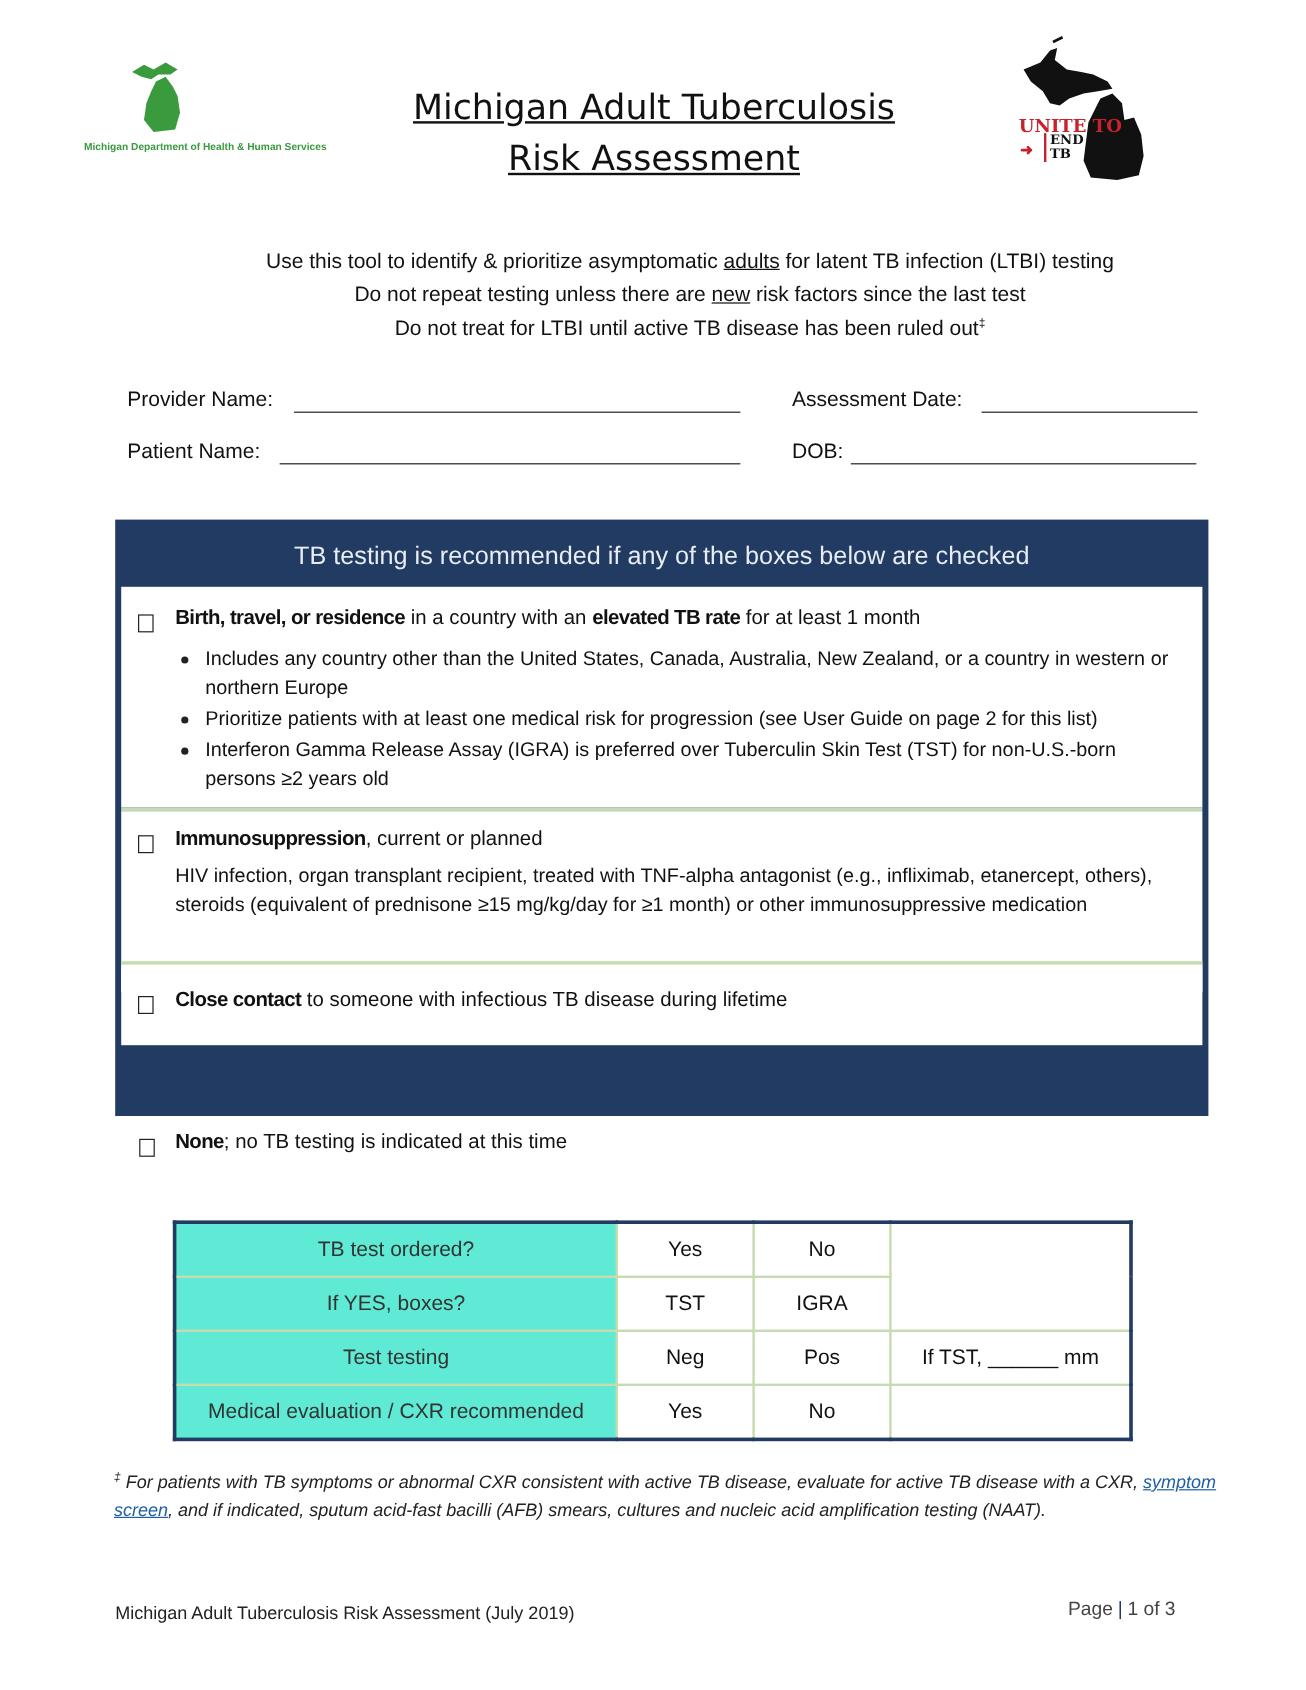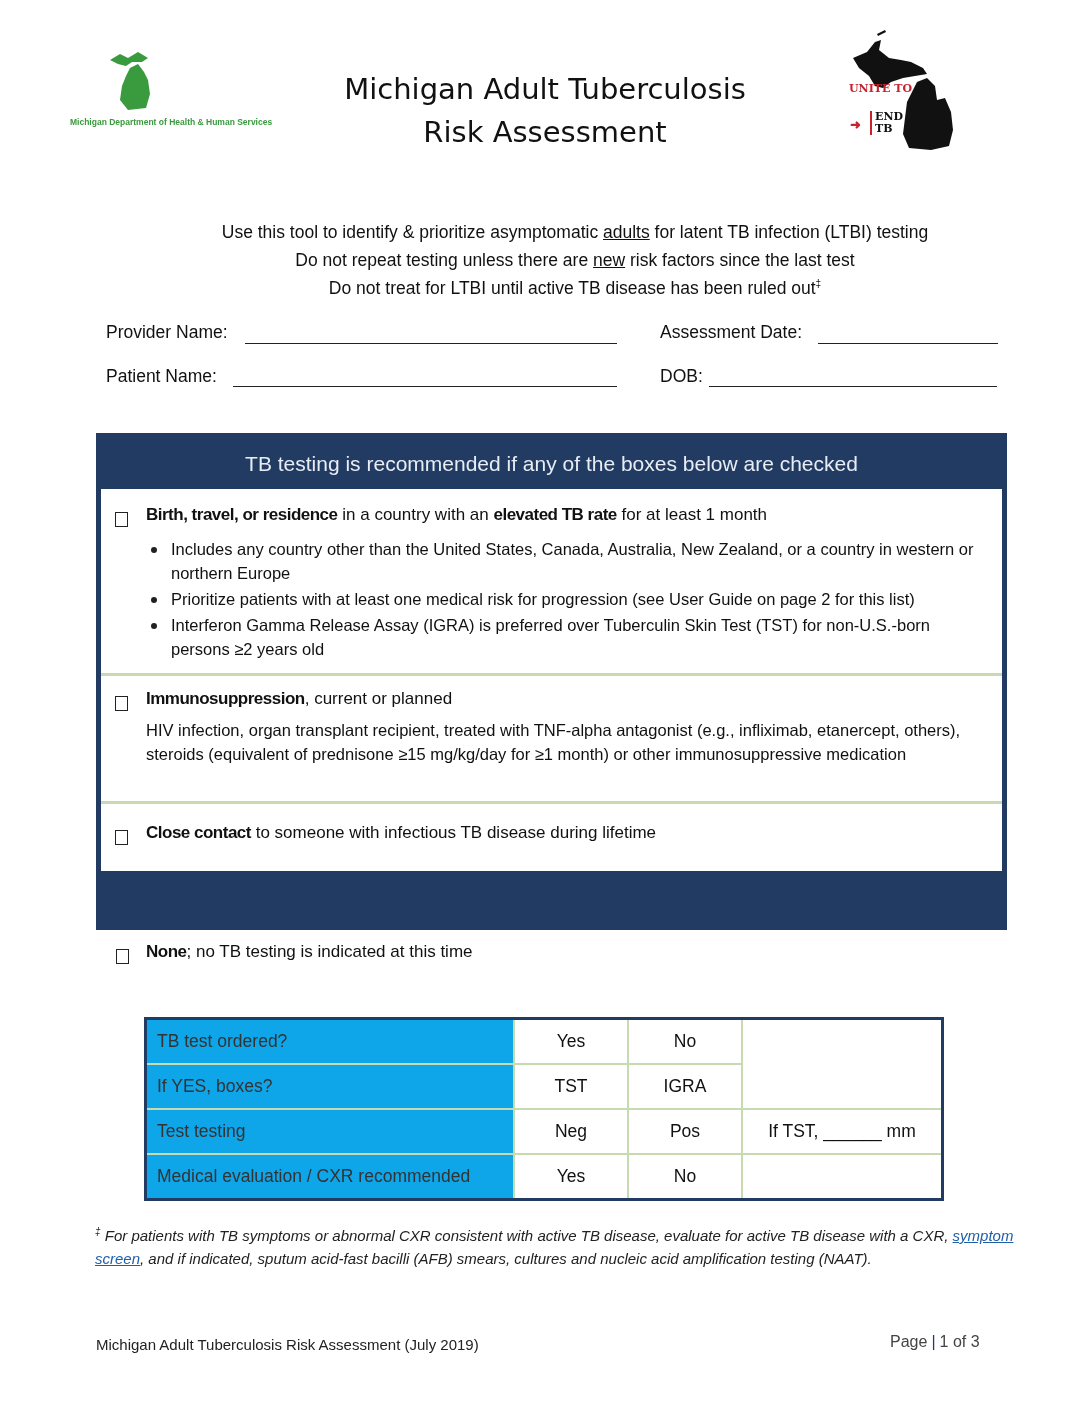--- a/index.html
+++ b/index.html
@@ -6,28 +6,28 @@
   body { width: 1088px; height: 1408px; position: relative; overflow: hidden;
          font-family: "Liberation Sans", sans-serif; color: #111; }
   .abs { position: absolute; }
 
   
   #mdhhs-logo { left: 68px; top: 50px; width: 205px; height: 82px; }
   #mdhhs-logo .word { position: absolute; left: 0; top: 20px; font-family: "DejaVu Sans", sans-serif;
          font-weight: bold; font-size: 46px; letter-spacing: -1px; color: #25355a; }
   #mdhhs-logo .sub { position: absolute; left: 2px; top: 67px; font-size: 8.5px; color: #3a9a3e; white-space: nowrap; font-weight: bold; }
   #unite-logo { left: 845px; top: 28px; width: 160px; height: 125px; }
-  #unite-logo .txt1 { position: absolute; left: 4px; top: 54px; font-size: 11px; font-weight: bold; color: #c8232c; font-family: "DejaVu Serif", serif; }
+  #unite-logo .txt1 { position: absolute; left: 4px; top: 68px; font-size: 15px; font-weight: bold; color: #c8232c; font-family: "DejaVu Serif", serif; }
   #unite-logo .txt2 { position: absolute; left: 25px; top: 83px; font-size: 11px; font-weight: bold; color: #111; font-family: "DejaVu Serif", serif; line-height: 12px; border-left: 2px solid #c8232c; padding-left: 3px; }
   #unite-logo .arrow { position: absolute; left: 5px; top: 89px; color: #c8232c; font-size: 13px; font-weight: bold; }
 
   #doc-title { left: 300px; top: 68px; width: 490px; text-align: center; font-family: "DejaVu Sans", sans-serif;
-               font-size: 29px; line-height: 43px; color: #111; }
+               font-size: 29px; line-height: 43px; color: #111; text-decoration: underline; }
 
-  #intro { left: 100px; top: 218px; width: 950px; text-align: center; font-size: 17.5px; line-height: 28px; }
+  #intro { left: 100px; top: 203px; width: 950px; text-align: center; font-size: 17.5px; line-height: 28px; }
   #intro u { text-decoration: underline; }
   sup { font-size: 10px; vertical-align: super; line-height: 0; }
 
   .field-label { font-size: 17.5px; }
   .field-line { position: absolute; border-bottom: 1.3px solid #222; height: 0; }
 
   
   #risk-box { left: 96px; top: 433px; width: 911px; height: 497px; background: #223b63; }
   #risk-box .band-top { position: absolute; left: 0; top: 0; width: 100%; height: 63px; color: #e8ecf3; text-align: center;
                         font-size: 21px; line-height: 62px; }
@@ -41,21 +41,21 @@
   .item-title b { font-weight: bold; letter-spacing: -0.5px; }
   .bullets { position: absolute; margin: 0; padding: 0; list-style: none; font-size: 16.5px; line-height: 24px; }
   .bullets li { position: relative; padding-left: 22px; margin-bottom: 2px; }
   .bullets li::before { content: ""; position: absolute; left: 2px; top: 10px; width: 6px; height: 6px; border-radius: 50%; background: #222; }
   .desc { position: absolute; font-size: 16.5px; line-height: 24px; }
 
   
   #results-table { position: absolute; left: 144px; top: 1017px; width: 800px; height: 184px;
                    border: 3px solid #223b63; box-sizing: border-box; border-collapse: collapse; }
   #results-table td { border: 2px solid #c6dbb0; font-size: 17.5px; height: 42px; padding: 0 10px; }
-  #results-table td.lbl { background: #0ea5e9; text-align: left; color: #333; width: 346px; }
+  #results-table td.lbl { background: #5eead4; text-align: center; color: #333; width: 346px; }
   #results-table td.opt { text-align: center; width: 92px; }
   #results-table td.extra { text-align: center; }
 
   #footnote { left: 95px; top: 1224px; width: 920px; font-style: italic; font-size: 15px; line-height: 23px; color: #222; }
   #footnote a { color: #1f5fa8; text-decoration: underline; }
   #footer-left { left: 96px; top: 1336px; font-size: 15px; color: #222; }
   #footer-right { left: 890px; top: 1333px; font-size: 16px; color: #444; }
   #footer-right .sep { color: #223b63; margin: 0 4px; }
 </style>
 </head>

